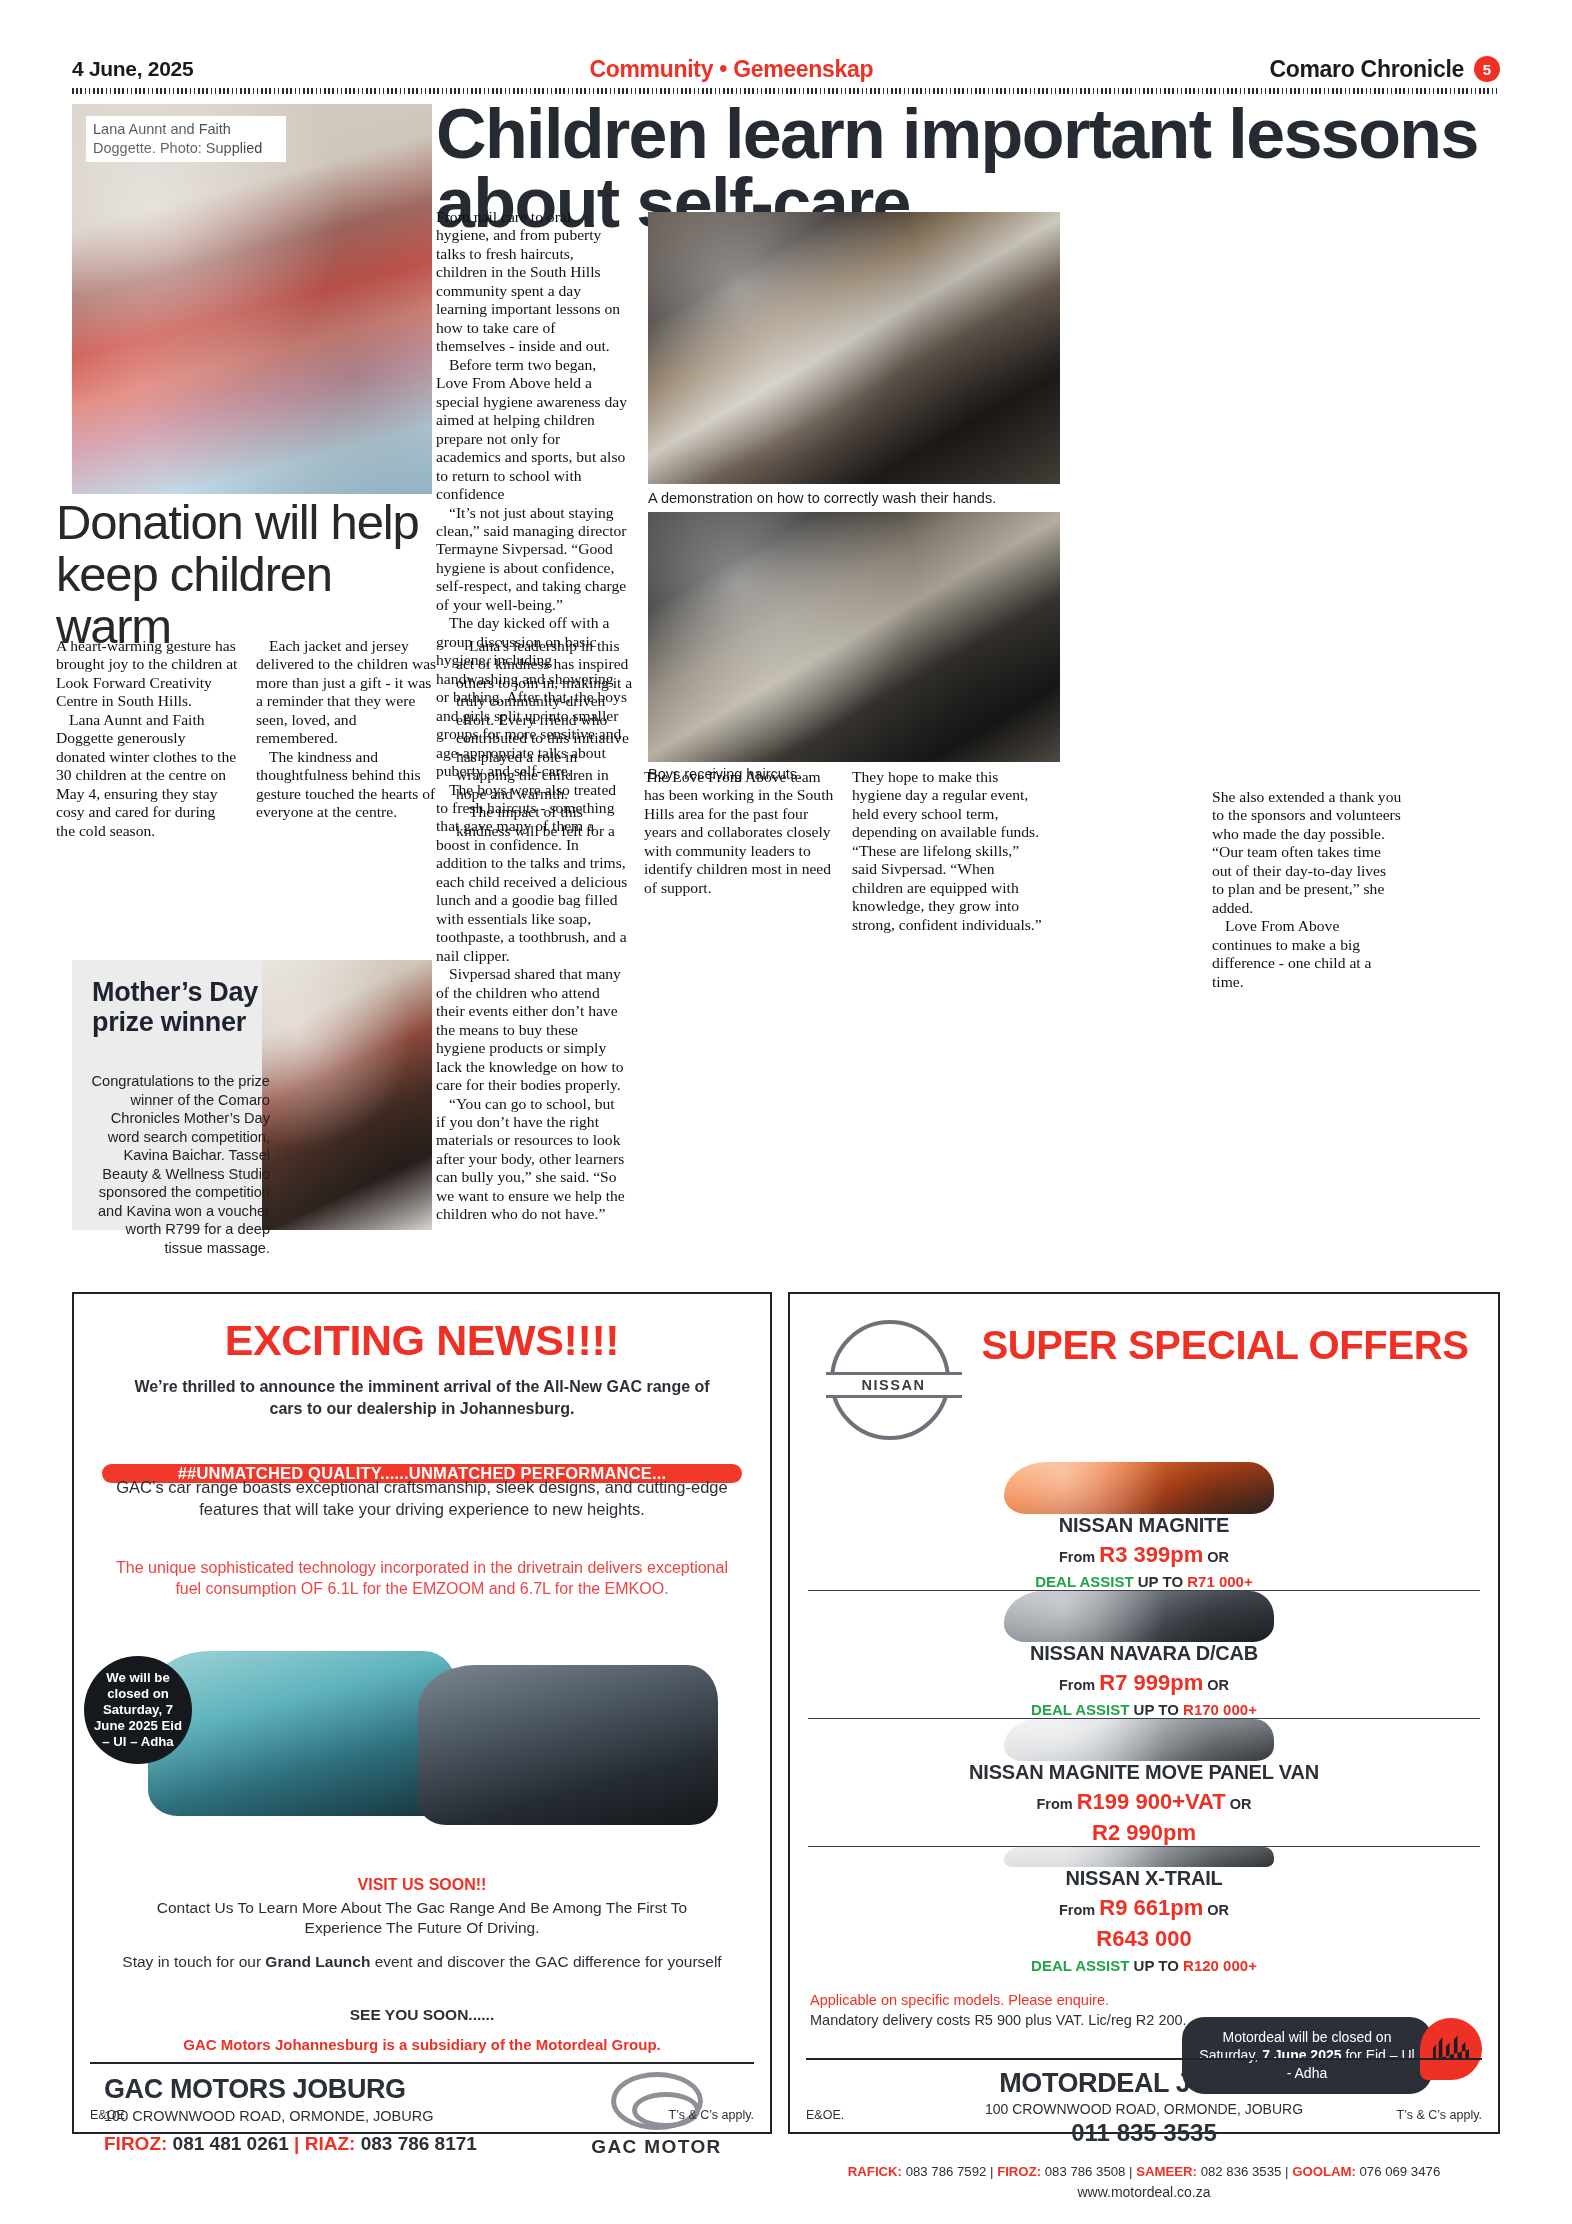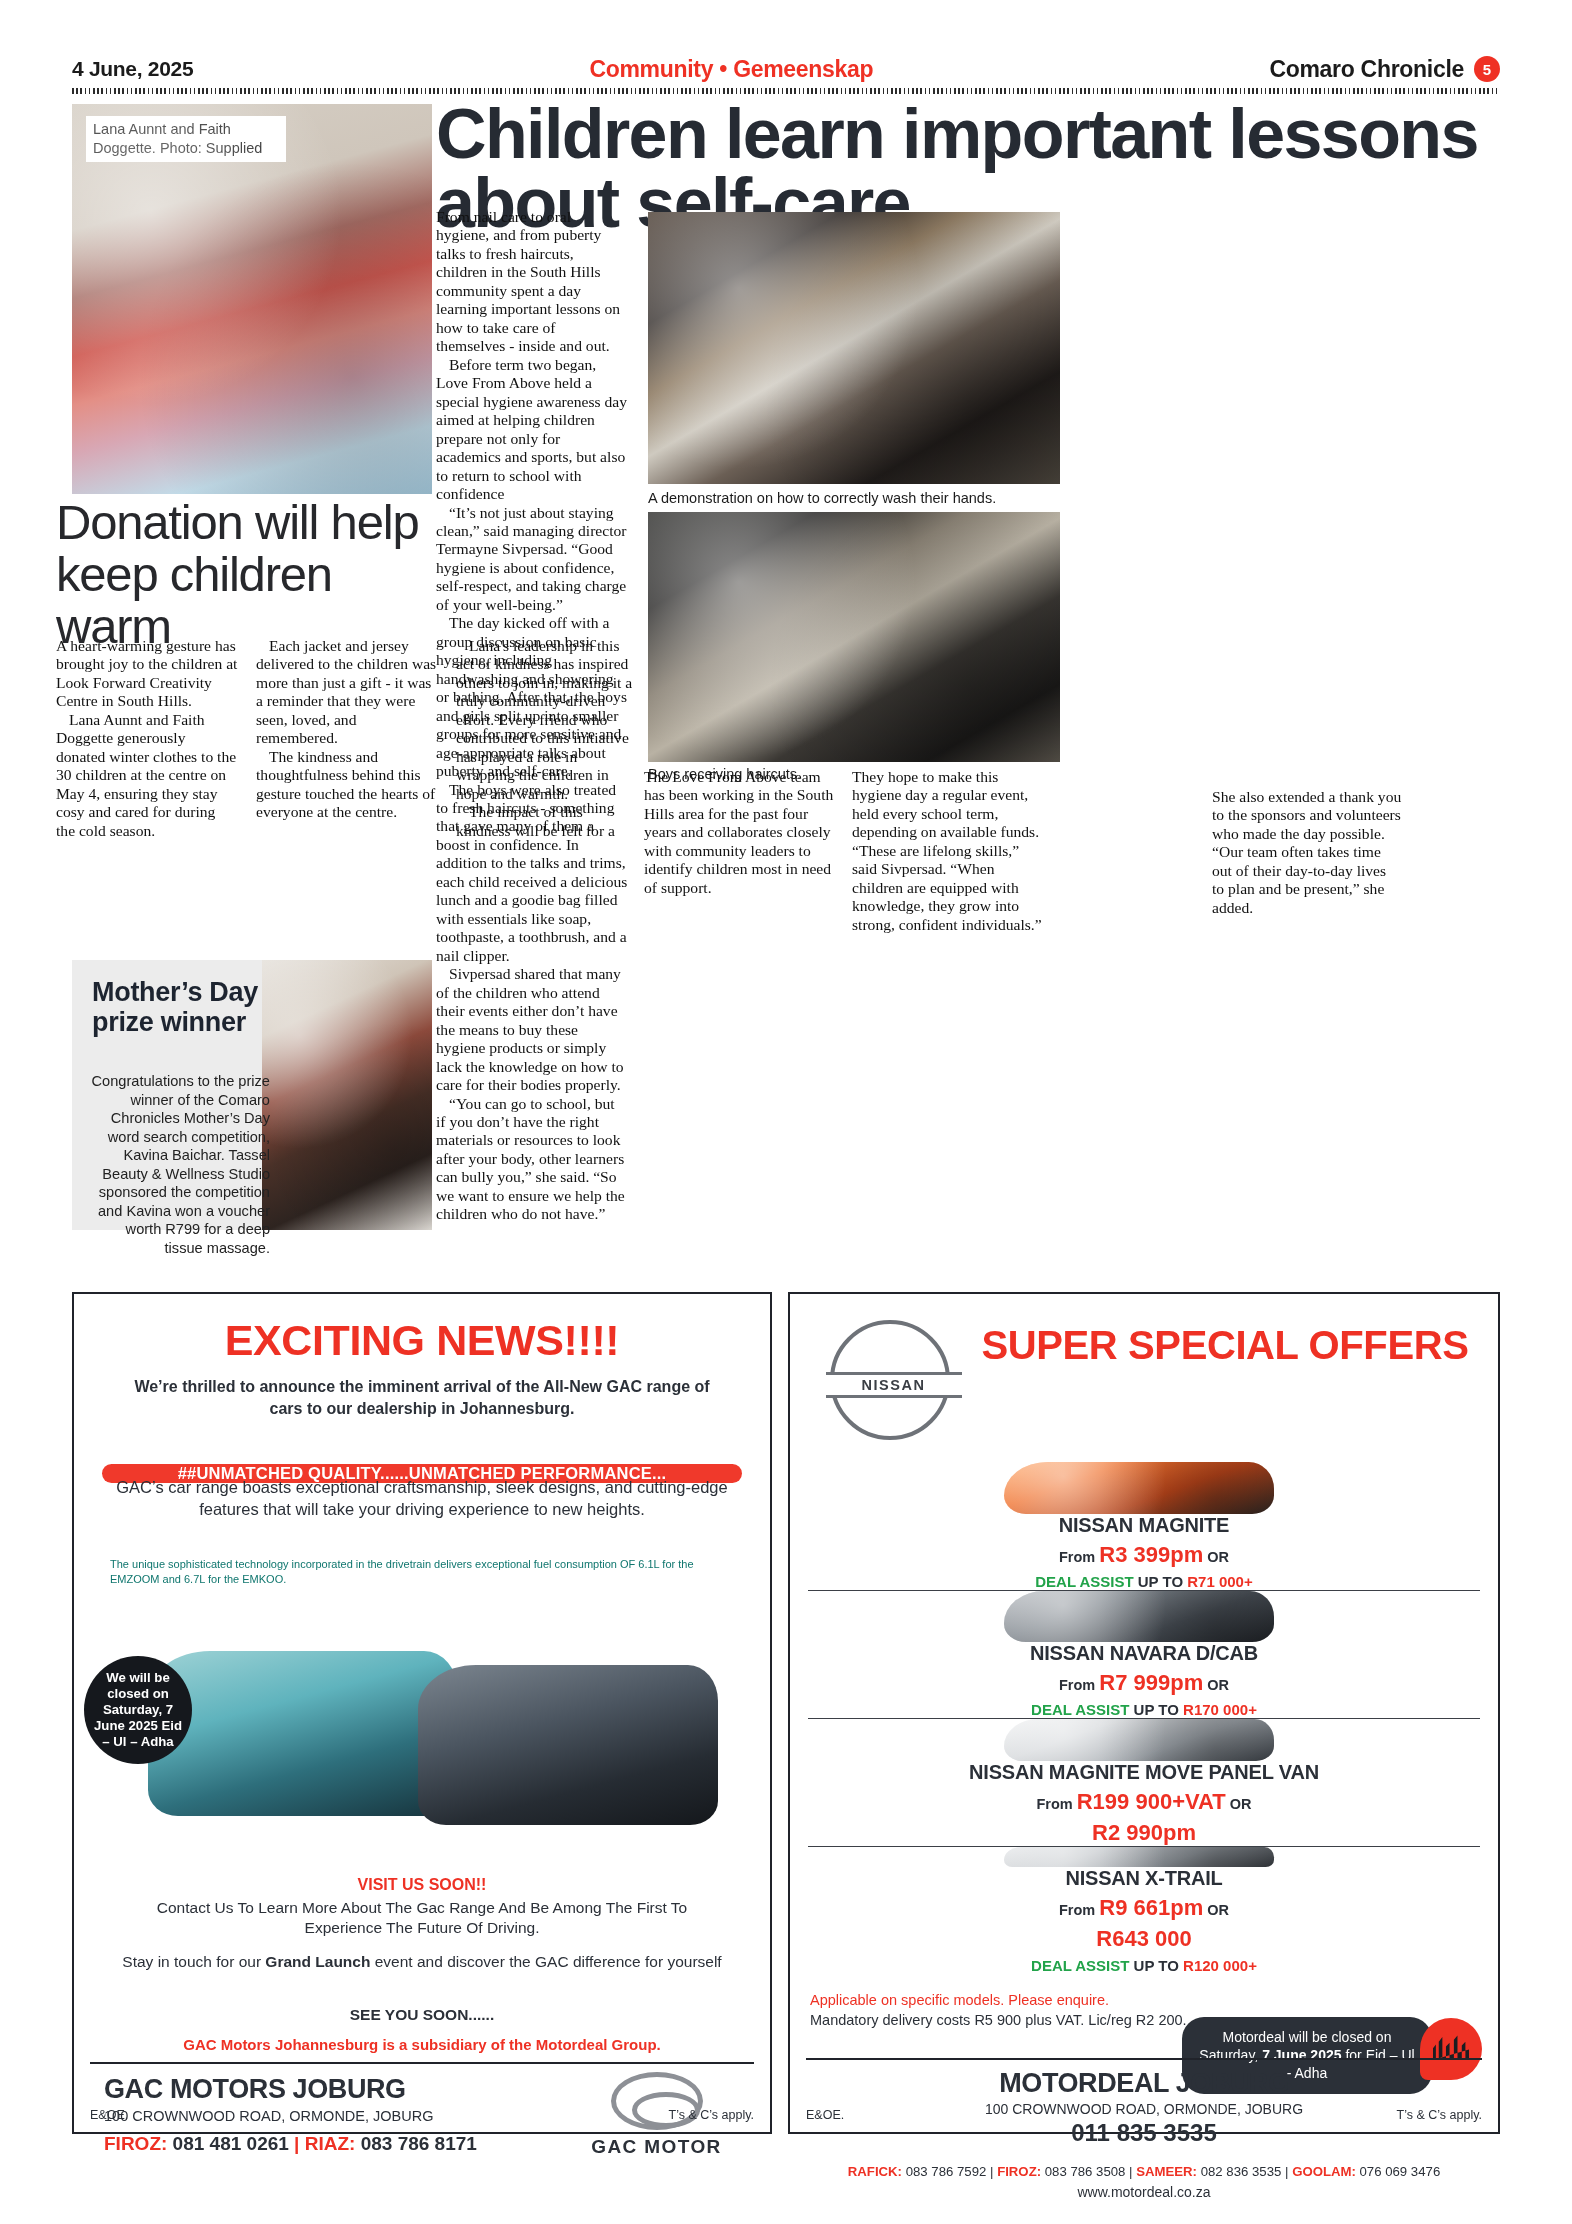--- a/index.html
+++ b/index.html
@@ -111,22 +111,22 @@
   
   .gac-title { position:absolute; left:0; right:0; top:22px; text-align:center;
      font-size:43px; font-weight:700; color:#ee3124; letter-spacing:-0.4px; }
   .gac-sub { position:absolute; left:44px; right:44px; top:82px; text-align:center;
      font-size:16px; font-weight:700; line-height:1.35; color:#2b3038; }
   .gac-banner { position:absolute; left:28px; right:28px; top:134px; height:19px;
      background:#f0392b; border-radius:17px; color:#fff; font-size:16.5px; font-weight:700;
      display:flex; align-items:center; justify-content:center; letter-spacing:0.2px;margin-top:36px;}
   .gac-p1 { position:absolute; left:36px; right:36px; top:182px; text-align:center;
      font-size:16.5px; line-height:1.34; color:#2b3038; }
-  .gac-p2 { position:absolute; left:36px; right:36px; top:263px; 
-     font-size:11px; line-height:1.34; color:#0f766e; }
+  .gac-p2 { position:absolute; left:36px; right:36px; top:263px; text-align:center;
+     font-size:16px; line-height:1.34; color:#ef4444; }
   .gac-cars { position:absolute; left:44px; top:345px; width:610px; height:210px; }
   .car-a { position:absolute; left:30px; top:12px; width:310px; height:165px;
      background:linear-gradient(165deg,#9fd3d6 0%,#5fb3bd 35%,#2e6f7c 65%,#16323b 100%);
      border-radius:62px 34px 30px 30px/46px 40px 26px 26px; }
   .car-b { position:absolute; left:300px; top:26px; width:300px; height:160px;
      background:linear-gradient(165deg,#7c8690 0%,#4b5560 38%,#262c33 70%,#14171b 100%);
      border-radius:58px 30px 28px 28px/44px 36px 24px 24px; }
   .gac-badge { position:absolute; left:10px; top:362px; width:108px; height:108px;
      background:#15181d; border-radius:50%; color:#fff; text-align:center;
      font-size:13.2px; font-weight:700; line-height:1.22;
@@ -266,20 +266,21 @@
     <p>“You can go to school, but if you don’t have the right materials or resources to look after your body, other learners can bully you,” she said. “So we want to ensure we help the children who do not have.”</p>
   </div>
   <div class="col col-2">
     <p>The Love From Above team has been working in the South Hills area for the past four years and collaborates closely with community leaders to identify children most in need of support.</p>
   </div>
   <div class="col col-3">
     <p>They hope to make this hygiene day a regular event, held every school term, depending on available funds. “These are lifelong skills,” said Sivpersad. “When children are equipped with knowledge, they grow into strong, confident individuals.”</p>
   </div>
   <div class="col col-4">
     <p>She also extended a thank you to the sponsors and volunteers who made the day possible. “Our team often takes time out of their day-to-day lives to plan and be present,” she added.</p>
+    <p>Love From Above continues to make a big difference - one child at a time.</p>
   </div>
 
   <div class="ads">
 
     <div class="ad ad-left">
       <div class="gac-title">EXCITING NEWS!!!!</div>
       <div class="gac-sub">We’re thrilled to announce the imminent arrival of the All-New GAC range of cars to our dealership in Johannesburg.</div>
       <div class="gac-banner">##UNMATCHED QUALITY......UNMATCHED PERFORMANCE...</div>
       <div class="gac-p1">GAC’s car range boasts exceptional craftsmanship, sleek designs, and cutting-edge features that will take your driving experience to new heights.</div>
       <div class="gac-p2">The unique sophisticated technology incorporated in the drivetrain delivers exceptional fuel consumption OF  6.1L for the EMZOOM and 6.7L for the EMKOO.</div>

